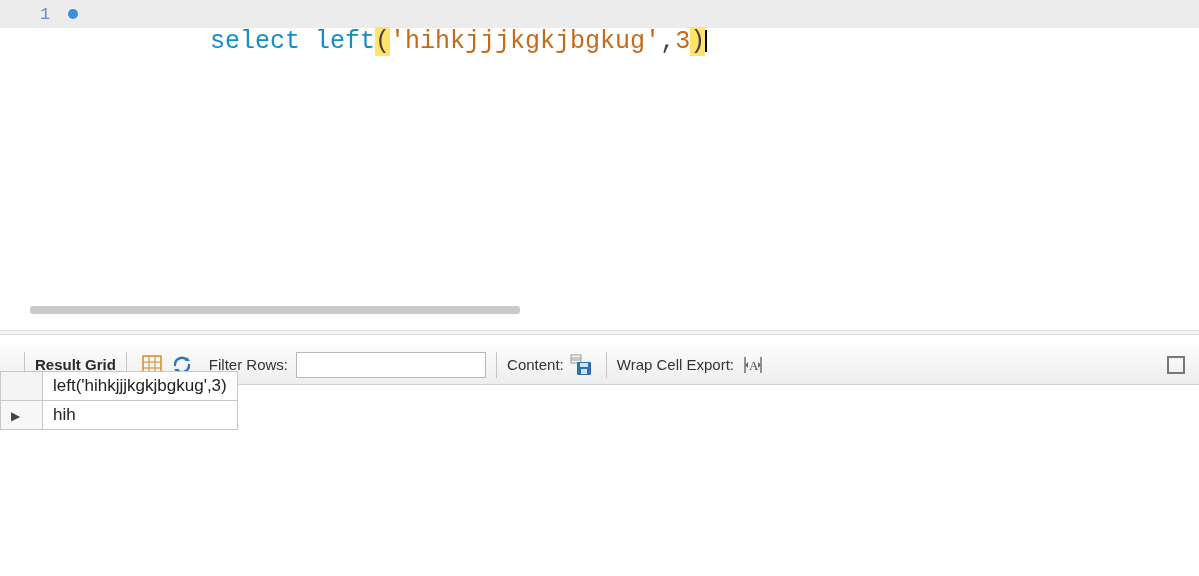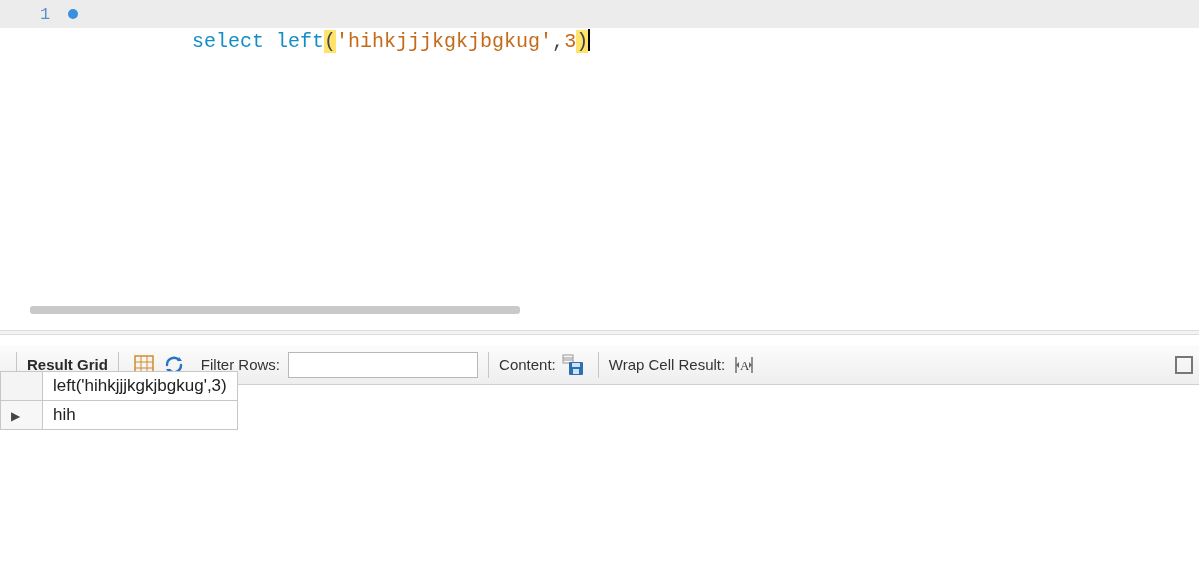--- a/index.html
+++ b/index.html
@@ -4,39 +4,39 @@
 <style>
   * { box-sizing: border-box; margin: 0; padding: 0; }
   html, body { width: 1199px; height: 576px; font-family: "Segoe UI", Tahoma, sans-serif; background: #fff; overflow: hidden; }
 
   
   .editor { position: relative; height: 300px; background: #fff; }
   .editor-line { display: flex; align-items: flex-start; height: 28px; background: #ececec; }
   .gutter { width: 120px; display: flex; align-items: center; height: 28px; padding-left: 40px; }
   .lineno { color: #5a8fd6; font-size: 17px; font-family: "Consolas","Courier New",monospace; }
   .bp { width: 10px; height: 10px; border-radius: 50%; background: #3b8fe0; margin-left: 18px; }
-  .code { font-family: "Consolas","Courier New",monospace; font-size: 20px; line-height: 28px; white-space: pre; position: relative; }
+  .code { font-family: "Consolas","Courier New",monospace; font-size: 25px; line-height: 28px; white-space: pre; position: relative; }
   .kw { color: #148dc6; }
   .fn { color: #148dc6; }
   .str{ color: #c46a18; }
   .num{ color: #c46a18; }
   .pn { color: #444; }
   .hl-open, .hl-close { background: #ffe36b; }
   .cursor { display:inline-block; width:1.5px; height:22px; background:#000; vertical-align:-4px; }
 
   
   .hscroll { position: absolute; left: 30px; top: 306px; width: 490px; height: 8px; background: #c9c9c9; border-radius: 3px; }
 
   
   .splitter { position: absolute; left:0; right:0; top: 330px; height: 5px; background: #f3f3f3; border-top:1px solid #dcdcdc; border-bottom:1px solid #dcdcdc; }
 
   
   .toolbar { position:absolute; top: 345px; left:0; right:0; height: 40px;
              background: linear-gradient(#fcfcfc,#eeeeee); border-bottom:1px solid #d0d0d0;
-             display:flex; align-items:center; font-size:15px; color:#333; padding: 0 6px; }
+             display:flex; align-items:center; font-size:15px; color:#333; padding: 0 14px; }
   .tb-sep { width:1px; height:26px; background:#c6c6c6; margin:0 10px; }
   .tb-label { font-weight:600; color:#2a2a2a; }
   .tb-icon { width:22px; height:22px; display:inline-flex; align-items:center; justify-content:center; margin:0 4px; }
   .filter-input { width: 190px; height: 26px; border:1px solid #b8b8b8; background:#fff; margin-left:8px; padding:0 4px; font-size:14px; }
   .right-square { margin-left:auto; width:18px; height:18px; border:2px solid #777; }
 
   
   .grid { position:absolute; top: 371px; left:0; right:0; }
   .grid table { border-collapse: collapse; font-size:17px; }
   .grid th, .grid td { border:1px solid #c7c7c7; padding: 4px 10px; text-align:left; font-weight:400; }
@@ -103,21 +103,21 @@
       <line x1="1" y1="4" x2="11" y2="4" stroke="#9a9a9a"></line>
       <line x1="1" y1="6" x2="11" y2="6" stroke="#9a9a9a"></line>
       <rect x="7" y="8" width="14" height="13" rx="1" fill="#2c6fb3"></rect>
       <rect x="10" y="9" width="8" height="4" fill="#cfe3f5"></rect>
       <rect x="11" y="15" width="6" height="5" fill="#cfe3f5"></rect>
     </svg>
   </span>
 
   <span class="tb-sep"></span>
 
-  <span>Wrap Cell Result:</span>
+  <span>Wrap Cell Export:</span>
   <span class="tb-icon" style="margin-left:8px;">
     <svg width="20" height="20" viewBox="0 0 20 20">
       <line x1="2" y1="2" x2="2" y2="18" stroke="#666" stroke-width="1.4"></line>
       <line x1="18" y1="2" x2="18" y2="18" stroke="#666" stroke-width="1.4"></line>
       <text x="6" y="15" font-size="13" fill="#444" font-family="Segoe UI">A</text>
       <polyline points="2,10 5,7 5,13" fill="#666"></polyline>
       <polyline points="18,10 15,7 15,13" fill="#666"></polyline>
     </svg>
   </span>
 

